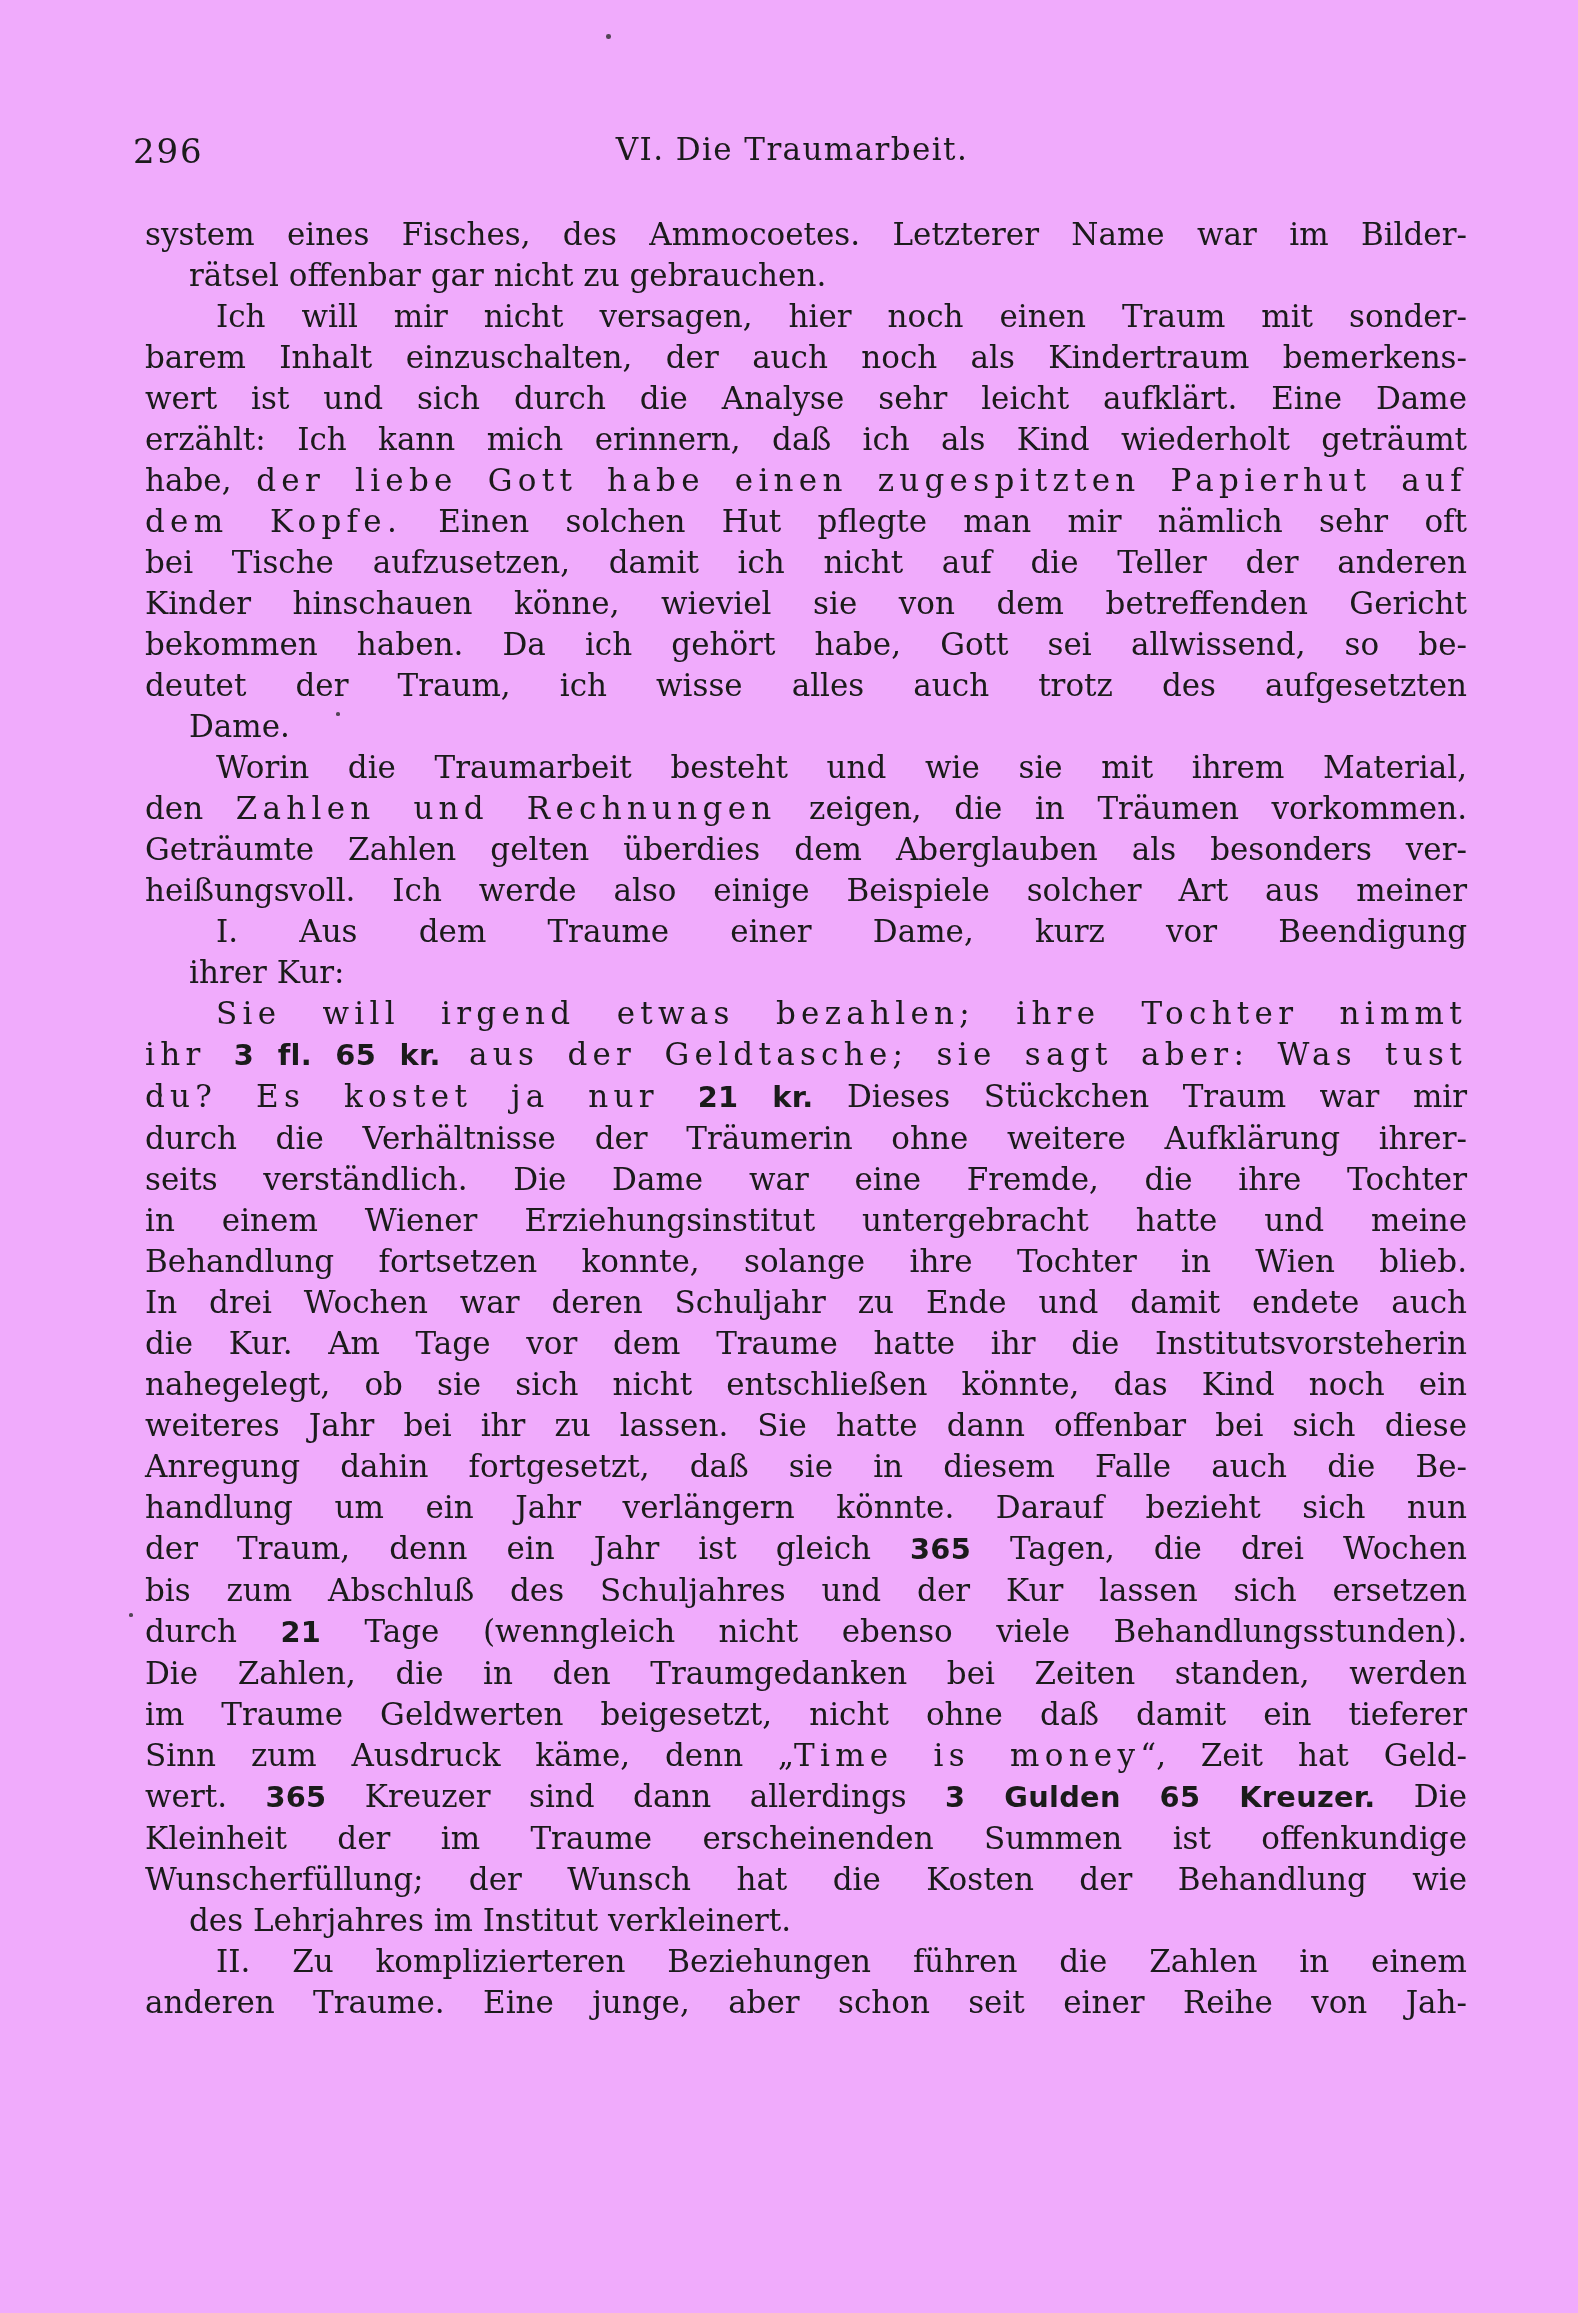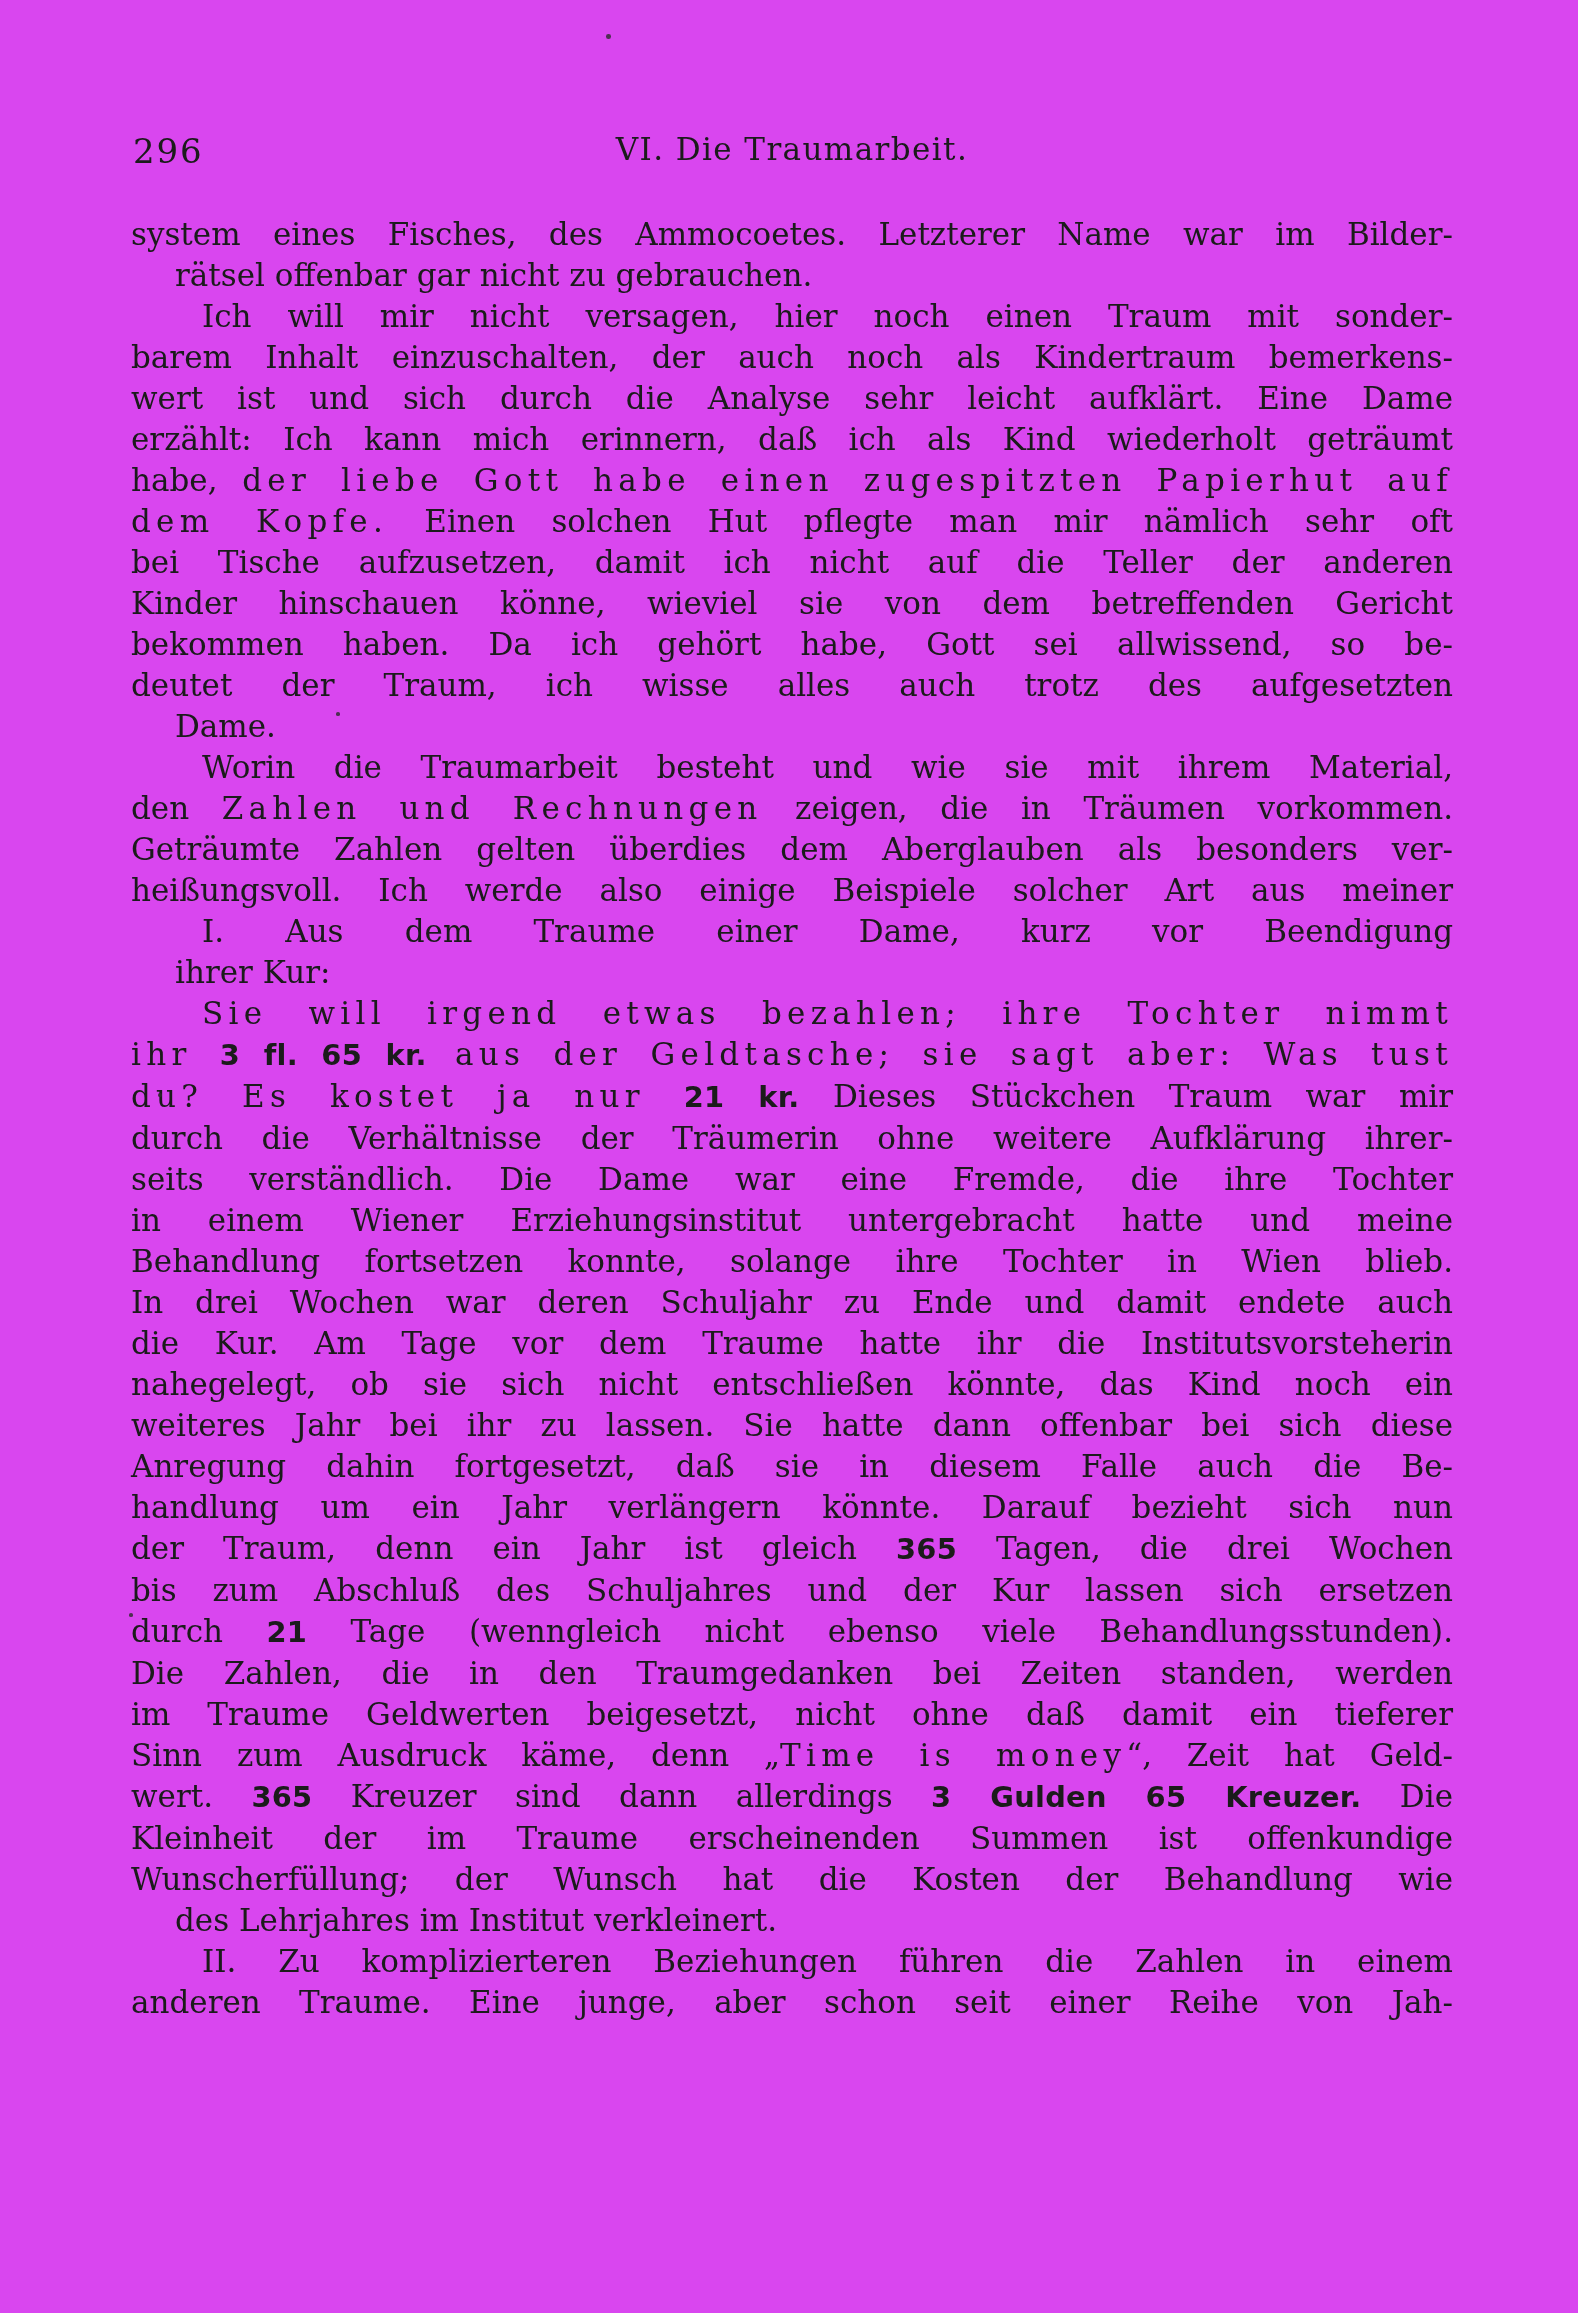--- a/index.html
+++ b/index.html
@@ -1,36 +1,36 @@
 <!DOCTYPE html>
 <html lang="de" style="font-size:15px"><head>
 <meta charset="utf-8">
 <style>
   html,body{margin:0;padding:0;background:#ffffff;}
   .page{
     position:relative;
     width:1578px;height:2314px;
-    background:#d946ef;
+    background:#f0abfc;
     color:#1b1b1b;
     font-family:"DejaVu Serif", serif;
     overflow:hidden;
   }
   .running-header{
     position:absolute;top:131px;left:131px;width:1322px;height:45px;
   }
   .page-number{
     position:absolute;left:1.9px;top:0;
     font-size:34px;letter-spacing:1.9px;
   }
   .running-title{
     text-align:center;
     font-size:31px;letter-spacing:1.4px;
   }
   .text-block{
-    position:absolute;top:214px;left:131px;width:1322px;
+    position:absolute;top:214px;left:145px;width:1322px;
     font-size:31px;line-height:41px;
   }
   .line{
     text-align:justify;
     text-align-last:justify;
     -moz-text-align-last:justify;
   }
   .line.last{text-align-last:left;margin-left:44px;-moz-text-align-last:left;}
   .line.indent{text-indent:71px;}
   .g{letter-spacing:0.17em;}           

